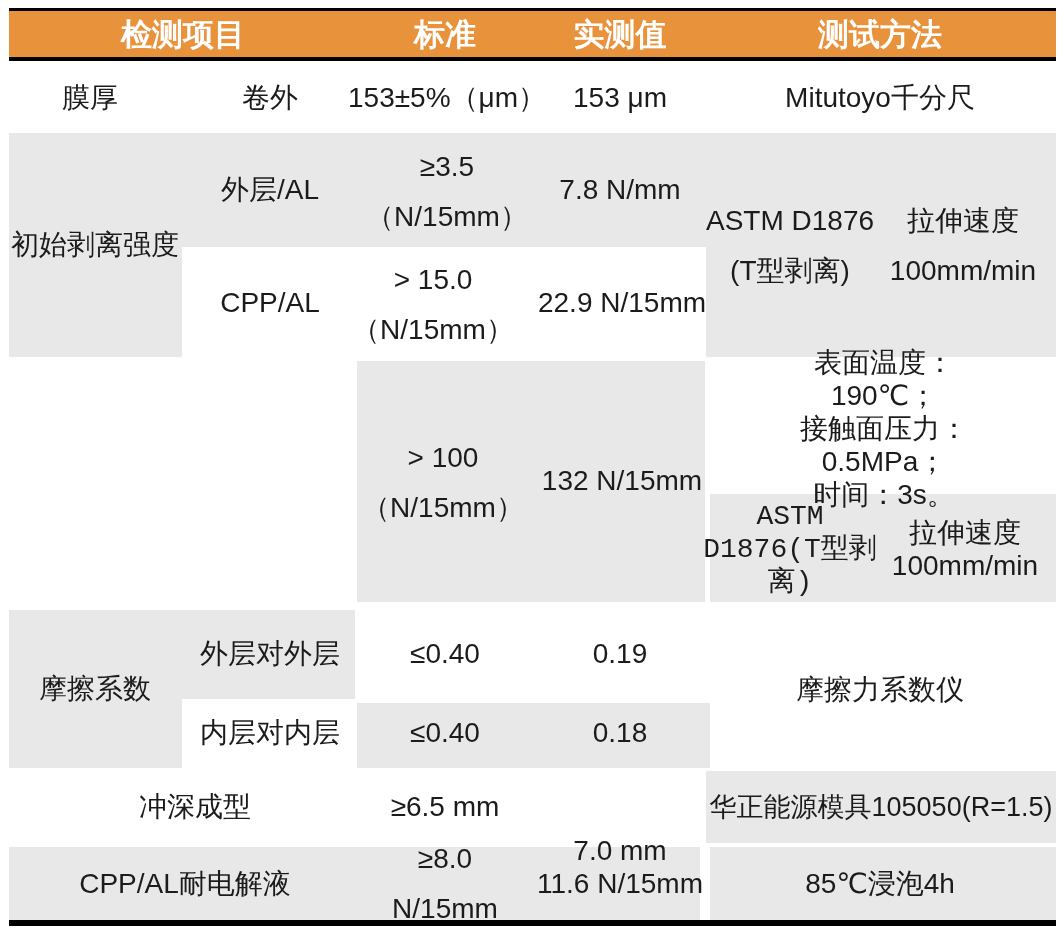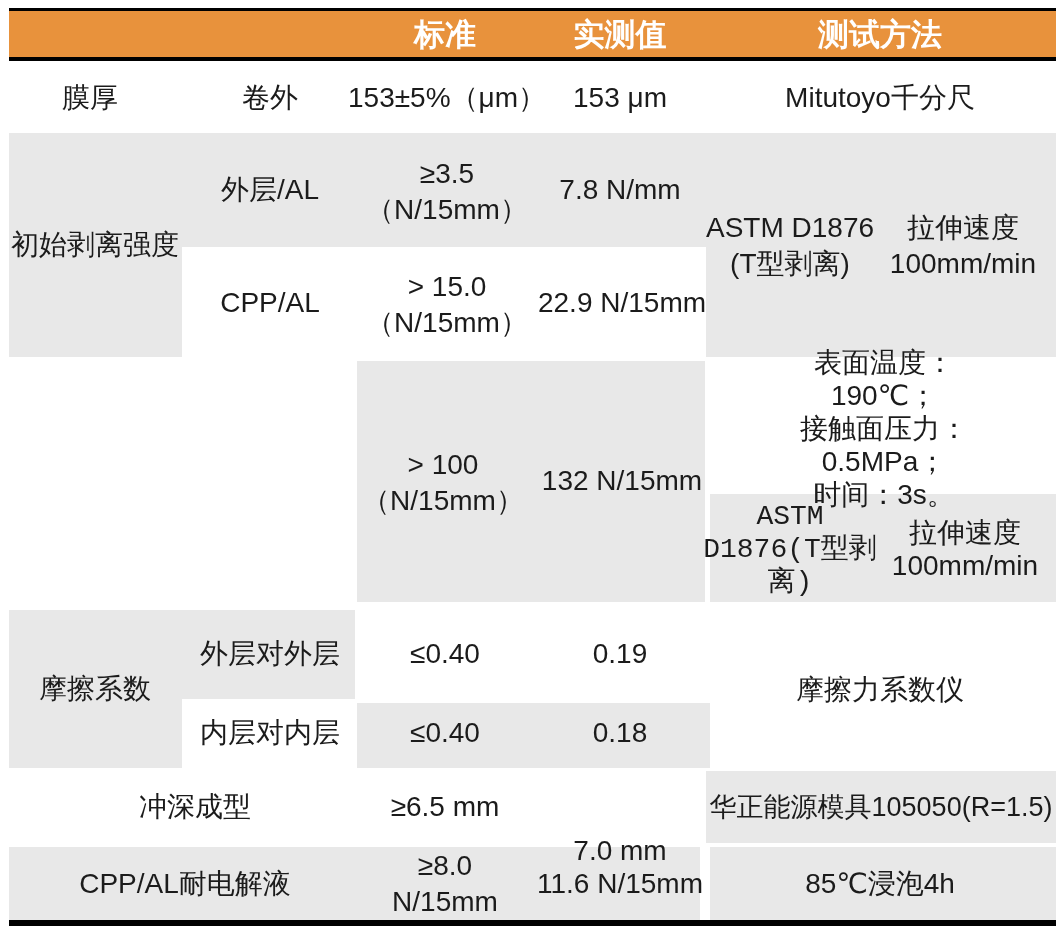--- a/index.html
+++ b/index.html
@@ -16,21 +16,21 @@
   .band{position:absolute;background:var(--header-bg,#E8923C);}
   .cell{
     position:absolute;
     transform:translate(-50%,-50%);
     text-align:center;
     font-size:28px;
     white-space:nowrap;
     line-height:34px;
   }
   .multi{white-space:pre-line;}
-  .lh35{line-height:36px;}
+  .lh35{line-height:50px;}
   .lh33{line-height:33px;}
   .hcell{
     position:absolute;
     transform:translate(-50%,-50%);
     text-align:center;
     font-size:31px;
     font-weight:bold;
     color:var(--header-text,#FFFFFF);
     white-space:nowrap;
   }
@@ -54,37 +54,38 @@
   <div class="shade" style="left:706px;top:771px;width:350px;height:72px;"></div>
 
   <div class="shade" style="left:9px;top:847px;width:691px;height:73px;"></div>
   <div class="shade" style="left:710px;top:847px;width:346px;height:73px;"></div>
 
   <div class="rule" style="left:9px;top:8px;width:1047px;height:3px;"></div>
   <div class="rule" style="left:9px;top:57px;width:1047px;height:4px;"></div>
   <div class="rule" style="left:9px;top:920px;width:1047px;height:6px;"></div>
 
   <div class="band" style="left:9px;top:11px;width:1047px;height:46px;"></div>
+  <div class="hcell" style="left:183px;top:35px;">检测项目</div>
   <div class="hcell" style="left:445px;top:35px;">标准</div>
   <div class="hcell" style="left:620px;top:35px;">实测值</div>
   <div class="hcell" style="left:880px;top:35px;">测试方法</div>
 
   <div class="cell" style="left:90px;top:98px;">膜厚</div>
   <div class="cell" style="left:270px;top:98px;">卷外</div>
   <div class="cell" style="left:447px;top:98px;">153±5%（μm）</div>
   <div class="cell" style="left:620px;top:98px;">153 μm</div>
   <div class="cell" style="left:95px;top:245px;">初始剥离强度</div>
 
   <div class="cell" style="left:880px;top:98px;">Mitutoyo千分尺</div>
   <div class="cell" style="left:270px;top:190px;">外层/AL</div>
   <div class="cell multi lh35" style="left:447px;top:192px;">≥3.5
 （N/15mm）</div>
   <div class="cell" style="left:620px;top:190px;">7.8 N/mm</div>
   <div class="cell" style="left:270px;top:303px;">CPP/AL</div>
-  <div class="cell multi lh35" style="left:447px;top:305px;">&gt; 15.0
+  <div class="cell multi lh35" style="left:433px;top:305px;">&gt; 15.0
 （N/15mm）</div>
   <div class="cell" style="left:622px;top:303px;">22.9 N/15mm</div>
   <div class="cell multi lh35" style="left:790px;top:246px;text-align:center;">ASTM D1876
 (T型剥离)</div>
   <div class="cell multi lh35" style="left:963px;top:246px;">拉伸速度
 100mm/min</div>
 
   <div class="cell multi lh35" style="left:443px;top:483px;">&gt; 100
 （N/15mm）</div>
   <div class="cell" style="left:622px;top:481px;">132 N/15mm</div>

